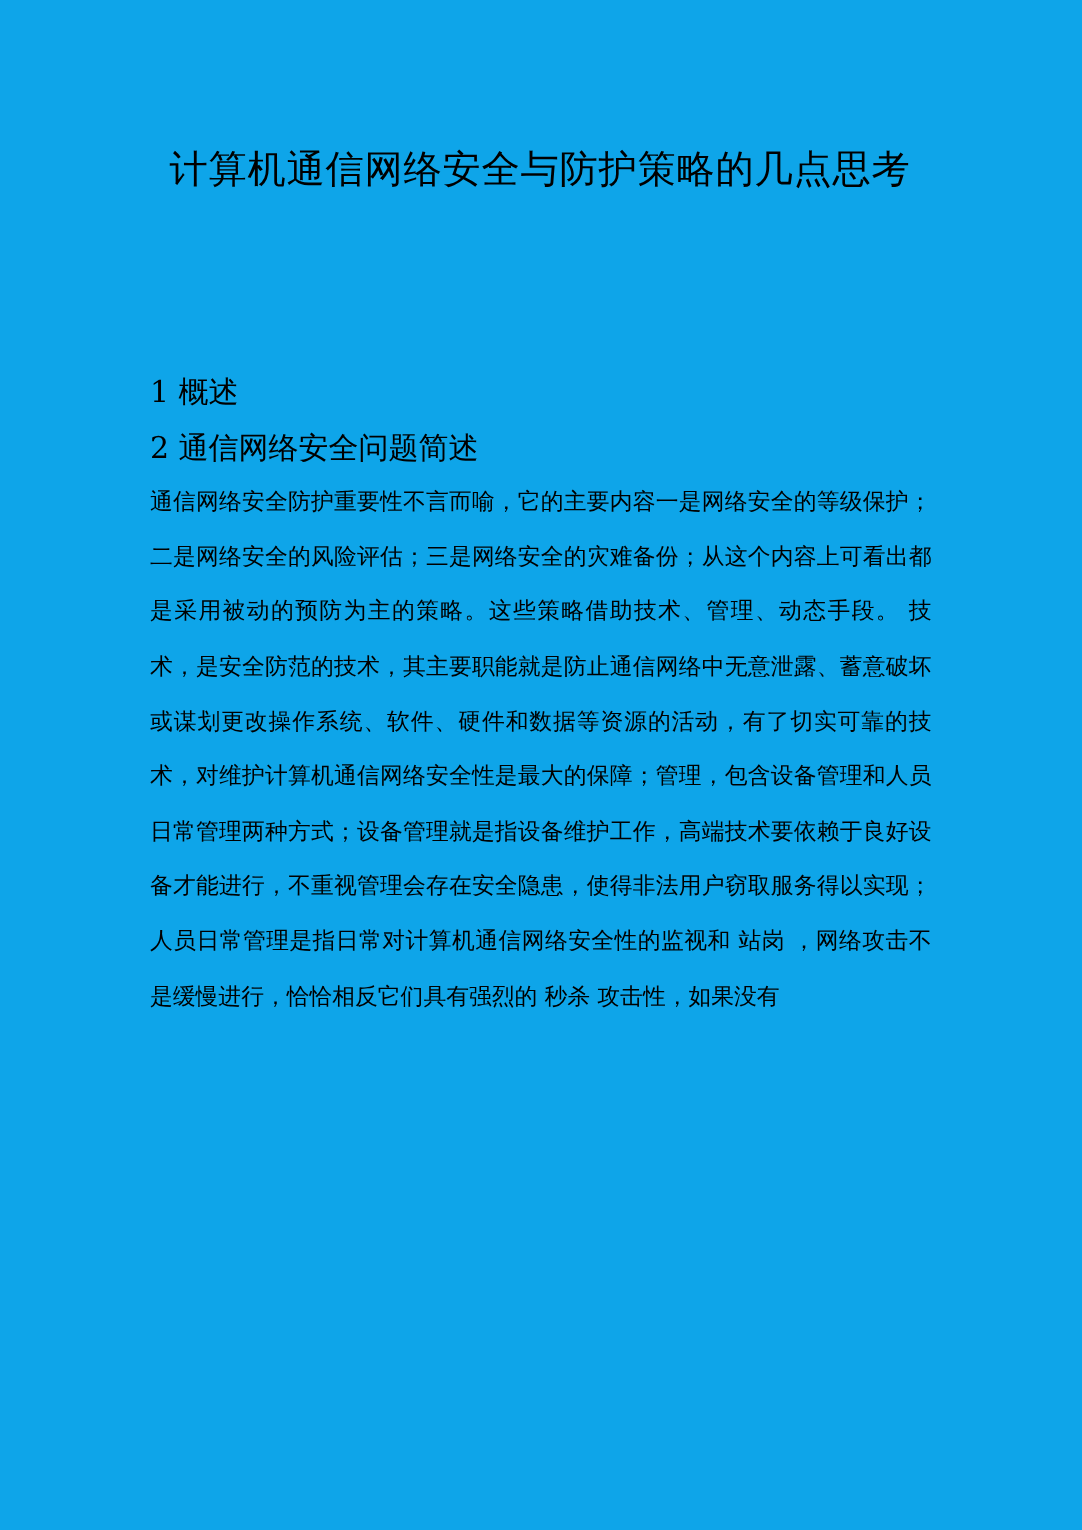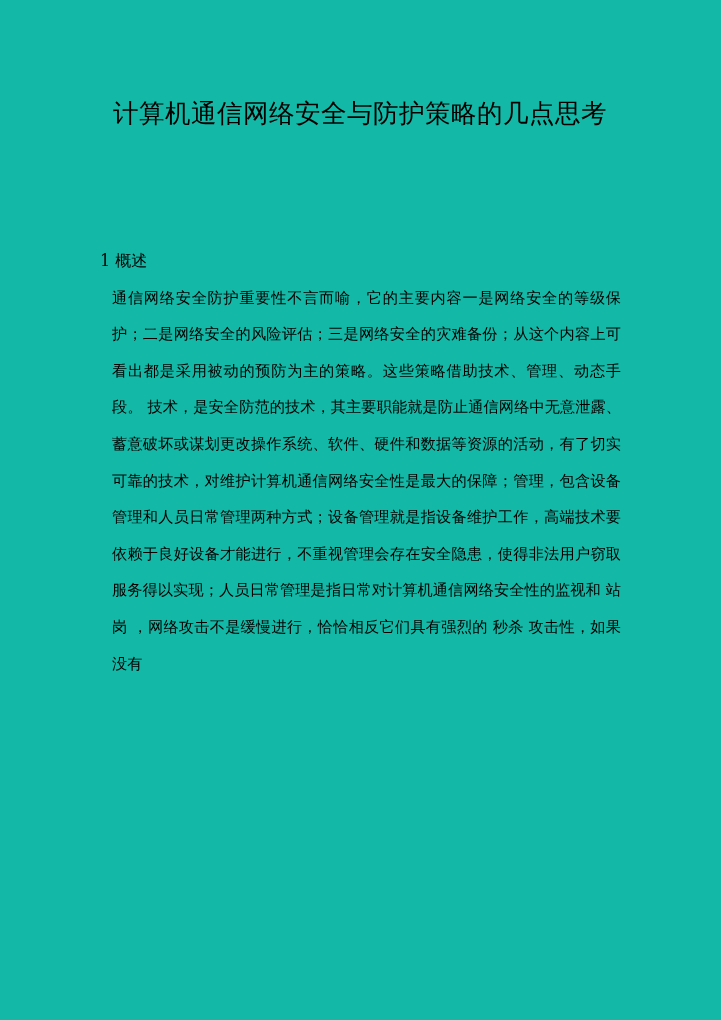--- a/index.html
+++ b/index.html
@@ -11,21 +11,21 @@
     width: 721px;
     height: 1020px;
     font-family: "DejaVu Serif", "Liberation Serif", serif;
     color: #000000;
     -webkit-font-smoothing: antialiased;
   }
   .page {
     position: relative;
     width: 721px;
     height: 1020px;
-    background: #14b8a6;
+    background: #0ea5e9;
     box-sizing: border-box;
     overflow: hidden;
   }
   .doc-title {
     position: absolute;
     left: 100px;
     top: 78px;
     width: 520px;
     text-align: center;
     font-size: 25.5px;
@@ -33,50 +33,50 @@
     letter-spacing: 0.5px;
     font-weight: 400;
   }
   .body-block {
     position: absolute;
     left: 100px;
     top: 243px;
     width: 521px;
   }
   .section-heading {
-    font-size: 16px;
+    font-size: 20px;
     line-height: 36.6px;
     font-weight: 400;
     text-align: left;
     white-space: pre;
   }
   .para {
     font-size: 15.2px;
     line-height: 36.6px;
     text-align: justify;
     text-justify: inter-character;
     font-weight: 400;
     margin: 0;
     white-space: pre-wrap;
   }
   .para.last {
     text-align: justify;
-    margin-left: 12px;
   }
 </style>
 </head>
 <body>
 
 <div class="page">
 
   <h1 class="doc-title">计算机通信网络安全与防护策略的几点思考</h1>
 
   <div class="body-block">
 
     <div class="section-heading">1 概述</div>
 
 
+    <div class="section-heading">2 通信网络安全问题简述</div>
 
     <p class="para last">通信网络安全防护重要性不言而喻，它的主要内容一是网络安全的等级保护；二是网络安全的风险评估；三是网络安全的灾难备份；从这个内容上可看出都是采用被动的预防为主的策略。这些策略借助技术、管理、动态手段。 技术，是安全防范的技术，其主要职能就是防止通信网络中无意泄露、蓄意破坏或谋划更改操作系统、软件、硬件和数据等资源的活动，有了切实可靠的技术，对维护计算机通信网络安全性是最大的保障；管理，包含设备管理和人员日常管理两种方式；设备管理就是指设备维护工作，高端技术要依赖于良好设备才能进行，不重视管理会存在安全隐患，使得非法用户窃取服务得以实现；人员日常管理是指日常对计算机通信网络安全性的监视和 站岗 ，网络攻击不是缓慢进行，恰恰相反它们具有强烈的 秒杀 攻击性，如果没有</p>
 
   </div>
 
 </div>
 
 </body></html>

